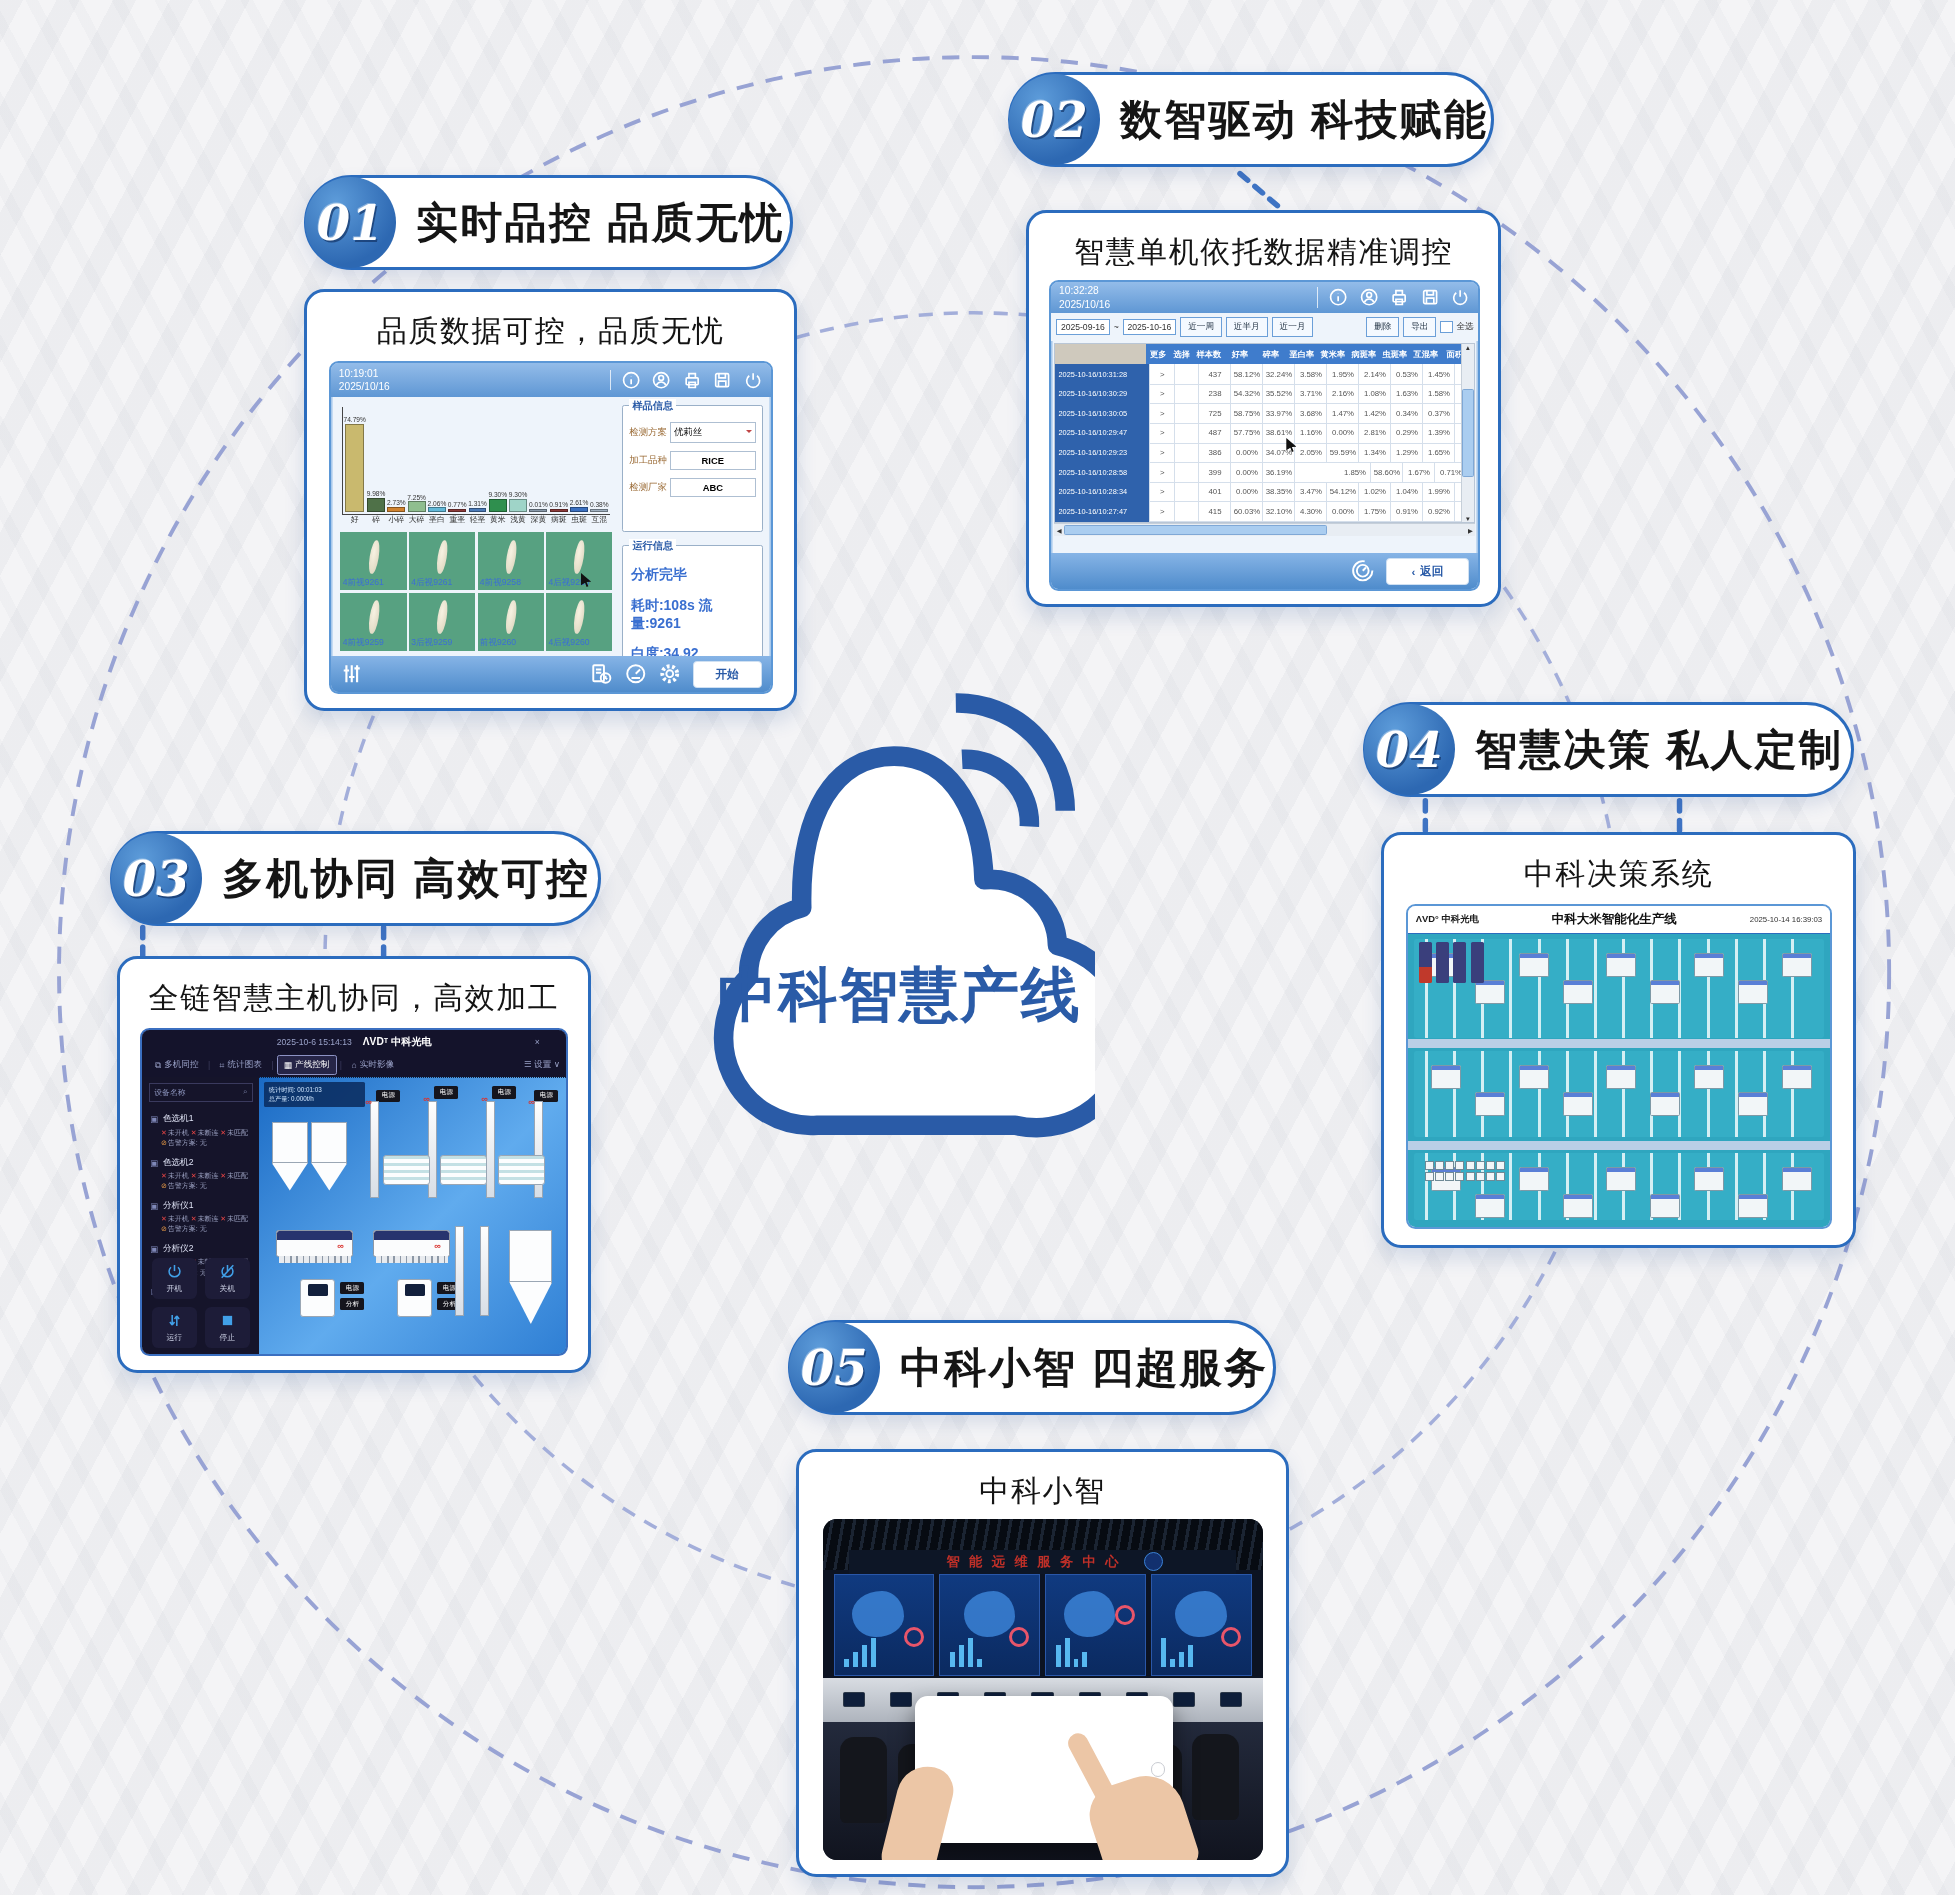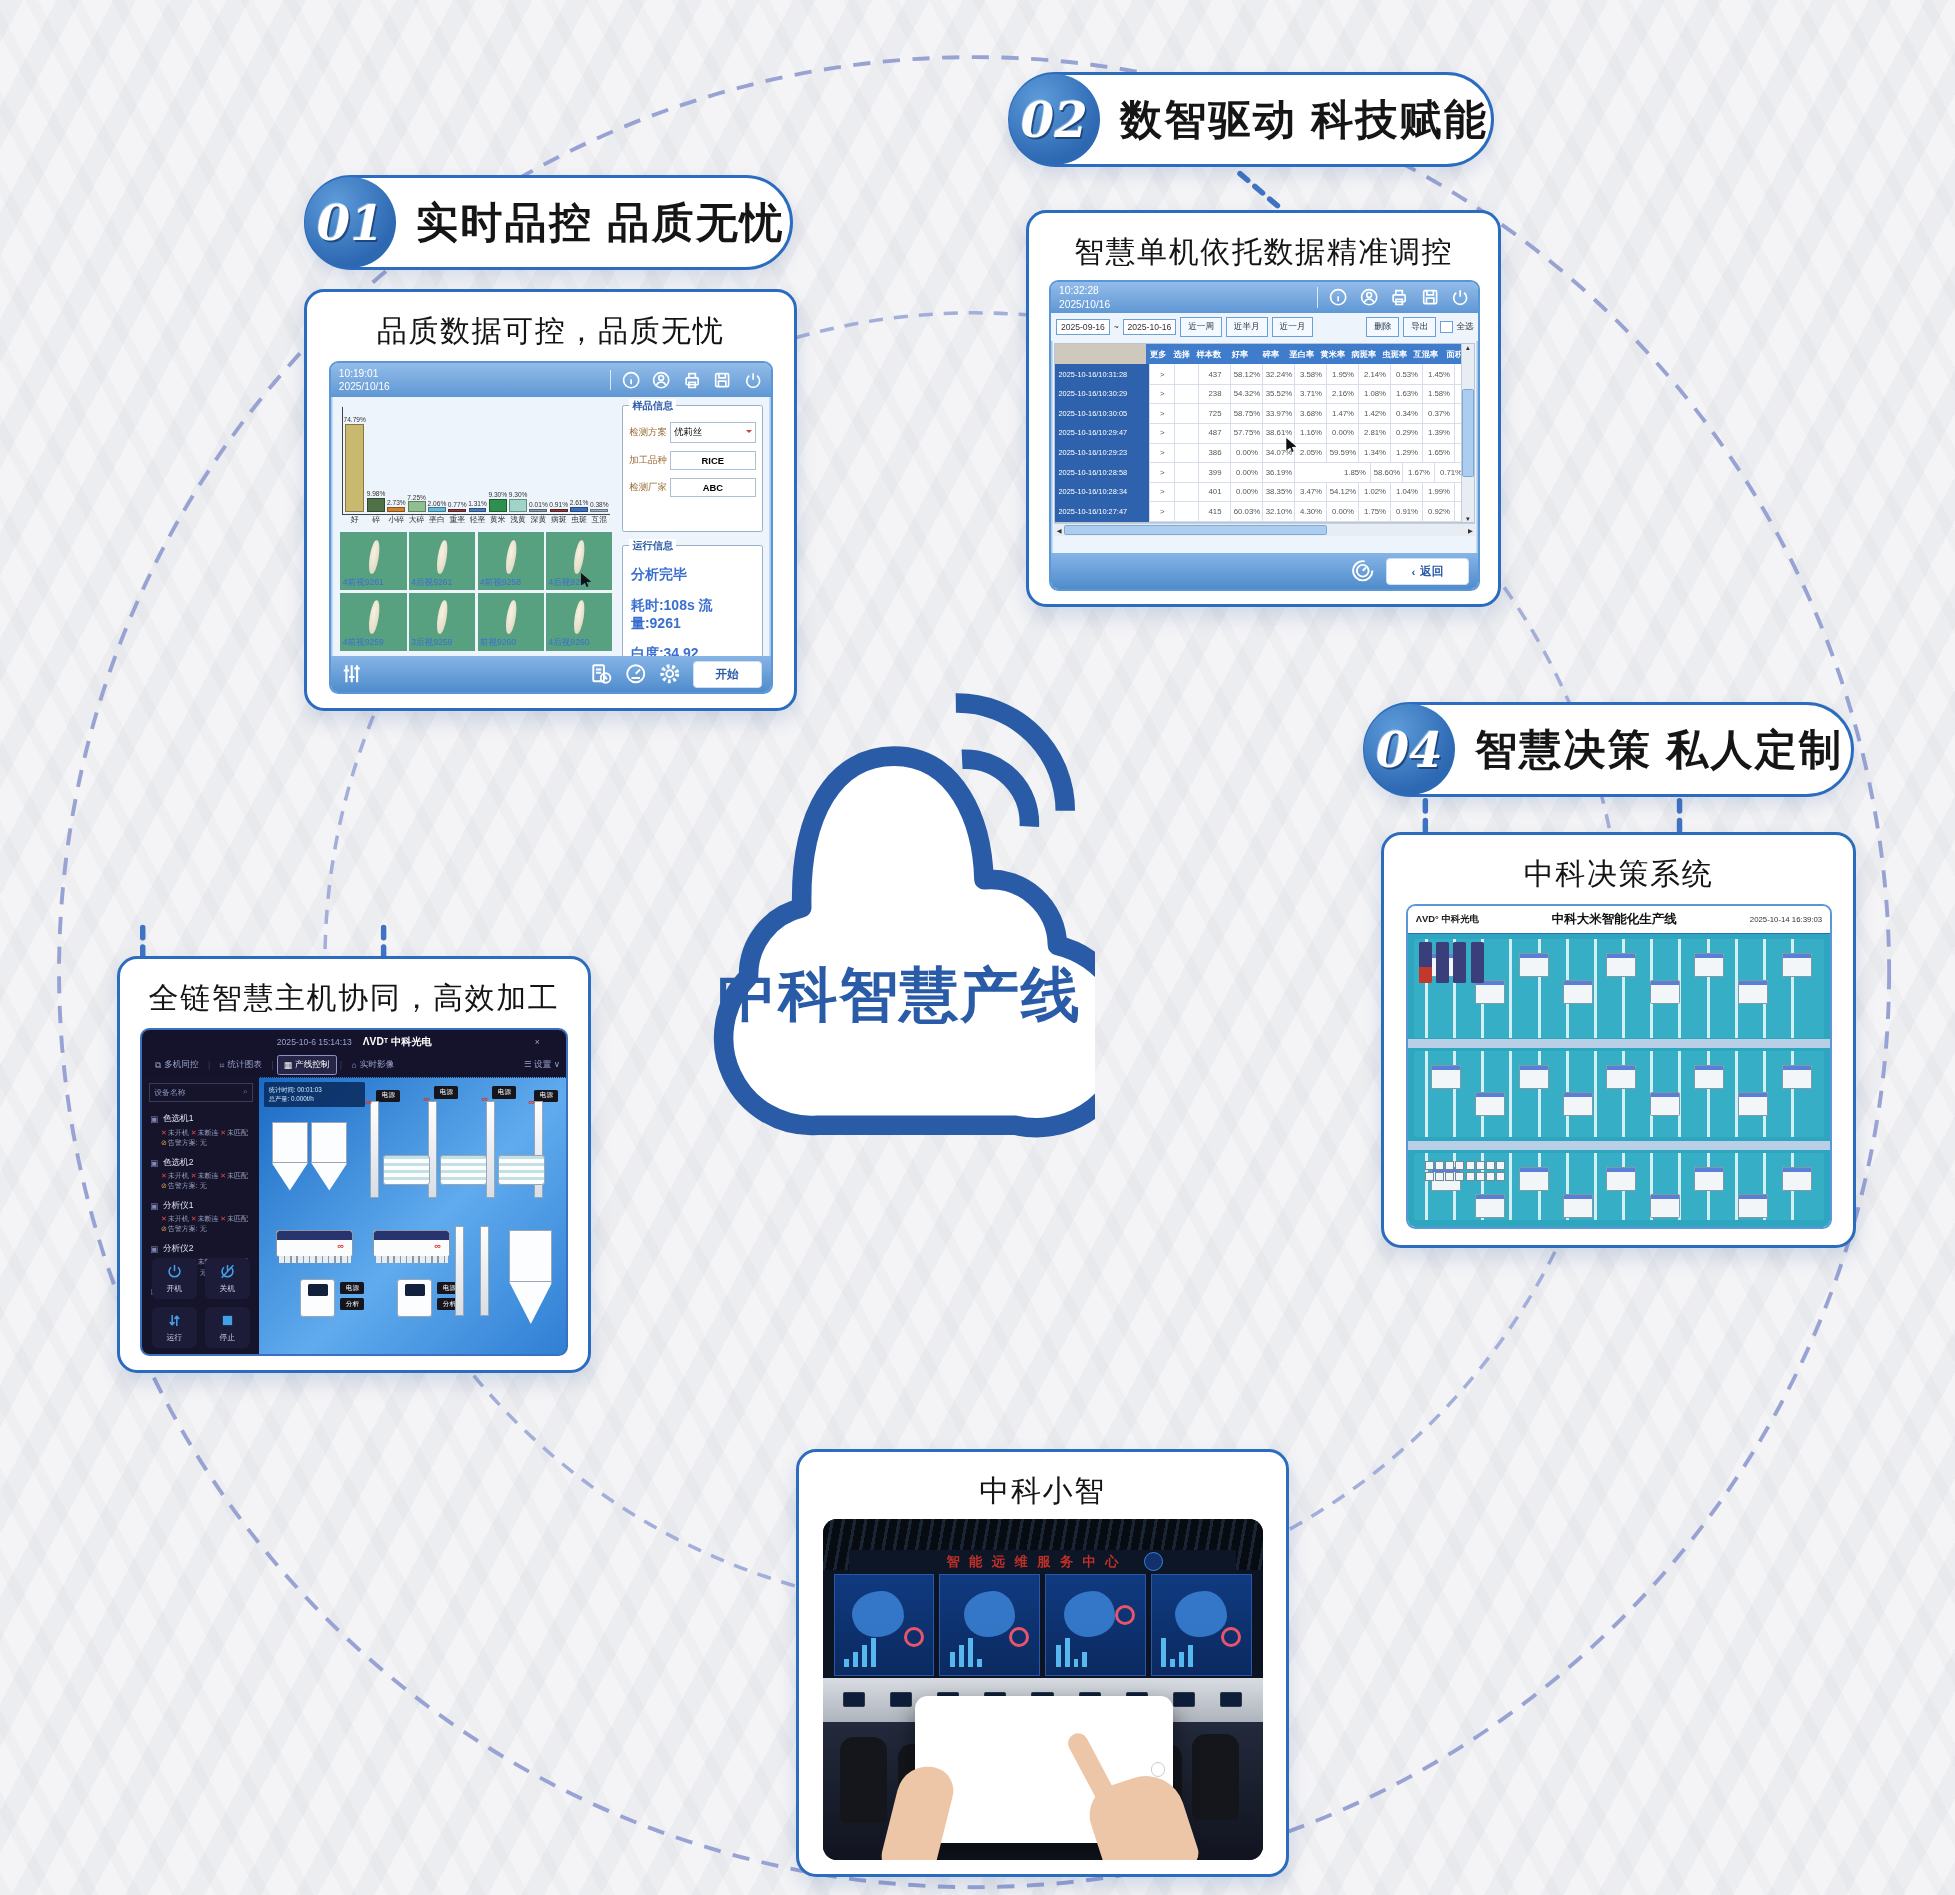--- a/index.html
+++ b/index.html
@@ -617,20 +617,24 @@
             </svg>
         </span>
         <span class="btnwhite" style="width:81px;height:25px;font-size:11.7px;gap:4.7px;">
           <span>‹</span>
           <span>返回</span>
         </span>
       </div>
     </div>
   </div>
 
+  <div class="pill" style="left:110px;top:831px;width:485px;">
+    <div class="num">03</div>
+    <div class="lbl">多机协同  高效可控</div>
+  </div>
 
   <div class="card" style="left:117px;top:956px;width:468px;height:411px;">
     <div class="ctitle">全链智慧主机协同，高效加工</div>
     <div class="crule"></div>
     <div class="winshot" style="left:20.3px;top:69px;width:424px;height:324px;background:#14132b;border-color:#3b6fc0;">
       <div class="dkbar" style="height:23.5px;font-size:8.6px;">
         <span style="color:#9aa2c8;">2025-10-6 15:14:13</span>
         <span style="font-weight:700;font-size:10.2px;color:#fff;">
           <span>ΛVD</span>ᵀ <span>中科光电</span>
         </span>
@@ -863,20 +867,24 @@
             <div style="position: absolute; left: 82px; top: 19px; width: 7px; height: 7px; background: rgb(242, 246, 248); border: 0.8px solid rgb(110, 138, 150);"></div>
           </div>
           <div class="navy" style="left: 11px; top: 7.8px; width: 13.3px; height: 41px; background: linear-gradient(rgb(58, 63, 124) 60%, rgb(192, 57, 43) 60%);"></div>
           <div class="navy" style="left: 28px; top: 7.8px; width: 13.3px; height: 41px;"></div>
           <div class="navy" style="left: 45px; top: 7.8px; width: 13.3px; height: 41px;"></div>
           <div class="navy" style="left: 63px; top: 7.8px; width: 13.3px; height: 41px;"></div>
         </div>
     </div>
   </div>
 
+  <div class="pill" style="left:788px;top:1320px;width:482px;">
+    <div class="num">05</div>
+    <div class="lbl">中科小智  四超服务</div>
+  </div>
 
   <div class="card" style="left:796px;top:1449px;width:487px;height:422px;">
     <div class="ctitle">中科小智</div>
     <div class="crule"></div>
     <div class="photo" style="left:23.5px;top:67px;width:440px;height:341px;">
       <div class="ceil"></div>
       <div class="banner">
         <span class="bt">智能远维服务中心</span>
         <span class="blogo"></span>
       </div>

